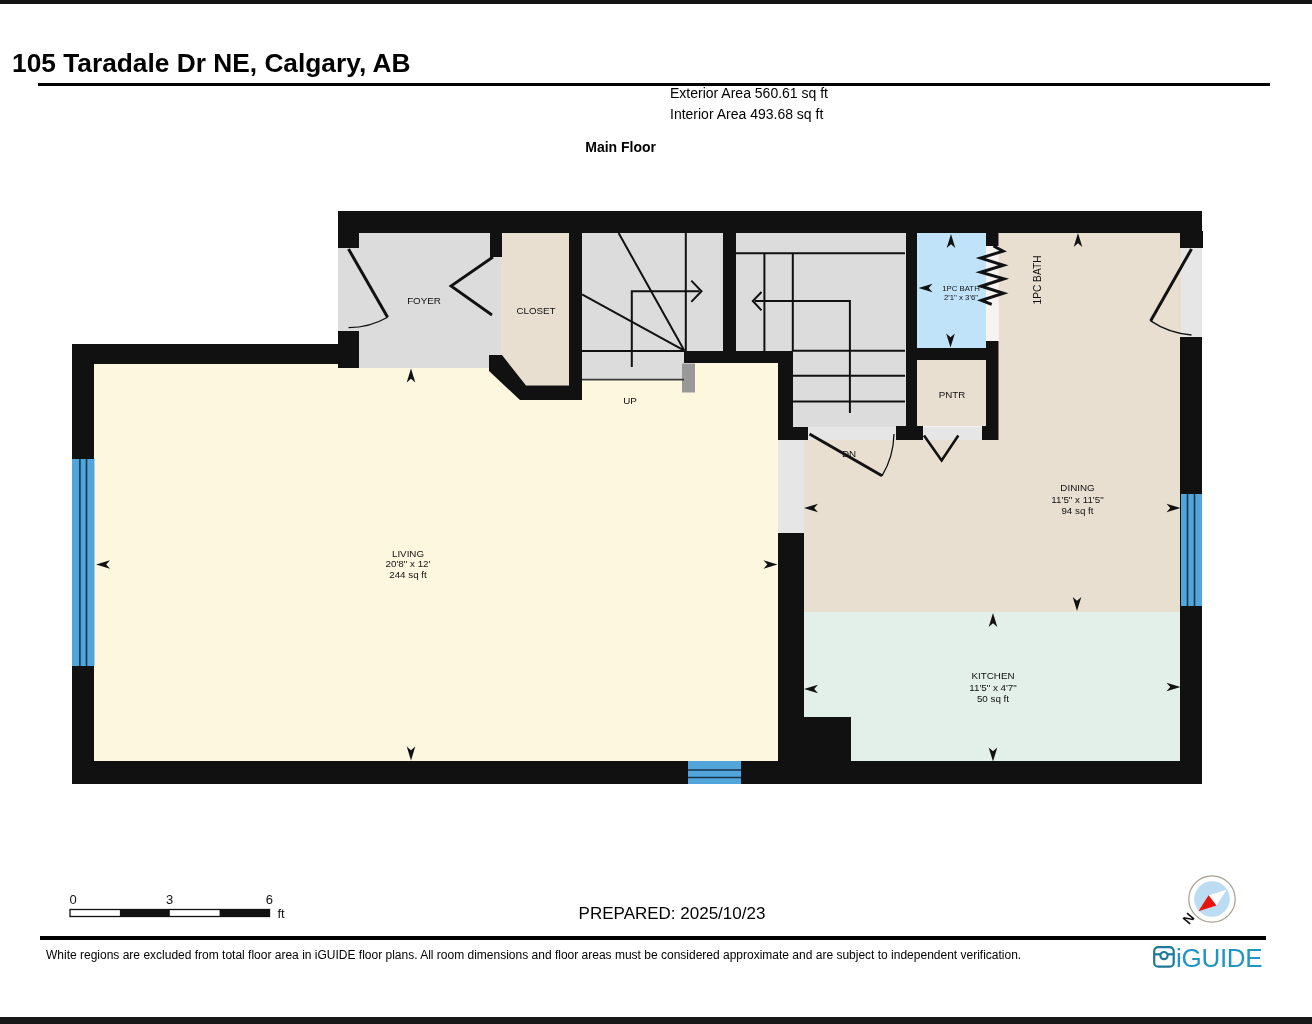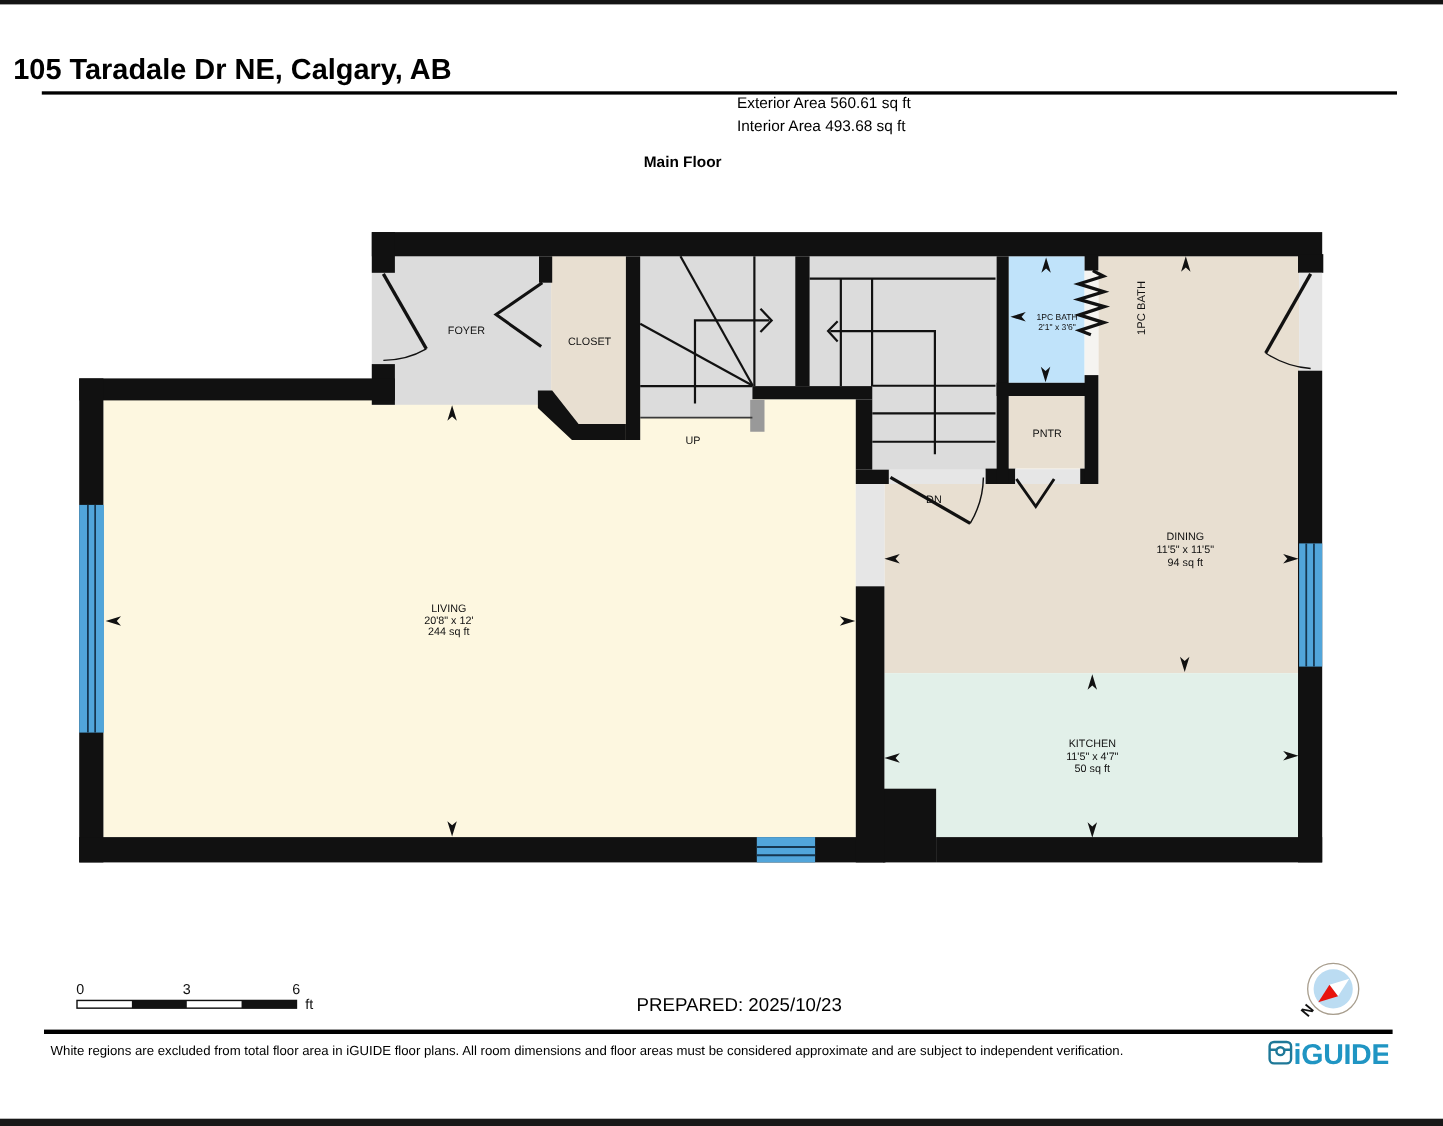--- a/index.html
+++ b/index.html
@@ -236,21 +236,21 @@
 <text x="1189" y="923" transform="rotate(-50 1189 919)" text-anchor="middle" fill="#111" style="font-family:&quot;Liberation Sans&quot;,sans-serif;font-size:13.5px;font-weight:700">N</text>
 </g>
 </svg>
 
 <div class="abs" style="left:0;top:904.2px;width:1312px;text-align:center;font-size:17px;font-weight:400;color:#000;margin-left:16px;">PREPARED: 2025/10/23</div>
 
 <div class="abs" style="left:40px;top:936.2px;width:1226px;height:3.4px;background:#000"></div>
 
 <div class="abs" style="left:46px;top:948px;font-size:12px;color:#000;">White regions are excluded from total floor area in iGUIDE floor plans. All room dimensions and floor areas must be considered approximate and are subject to independent verification.</div>
 
-<div class="abs" style="left:1152px;top:943px;width:110px;height:28px;font-weight:bold;">
+<div class="abs" style="left:1152px;top:943px;width:110px;height:28px;">
 <svg width="110" height="28" viewBox="0 0 110 28">
 <g fill="none" stroke="#1e7898" stroke-width="2.2">
 <rect x="2.2" y="4.2" width="19.5" height="19.5" rx="4"></rect>
 <line x1="2.2" y1="11.3" x2="21.7" y2="11.3"></line>
 <circle cx="12" cy="12.6" r="3.6" fill="#fff"></circle>
 </g>
 <text x="24" y="24" fill="#2095c3" style="font-family:'Liberation Sans',sans-serif;font-size:26px;letter-spacing:-0.3px">iGUIDE</text>
 </svg>
 </div>
 

